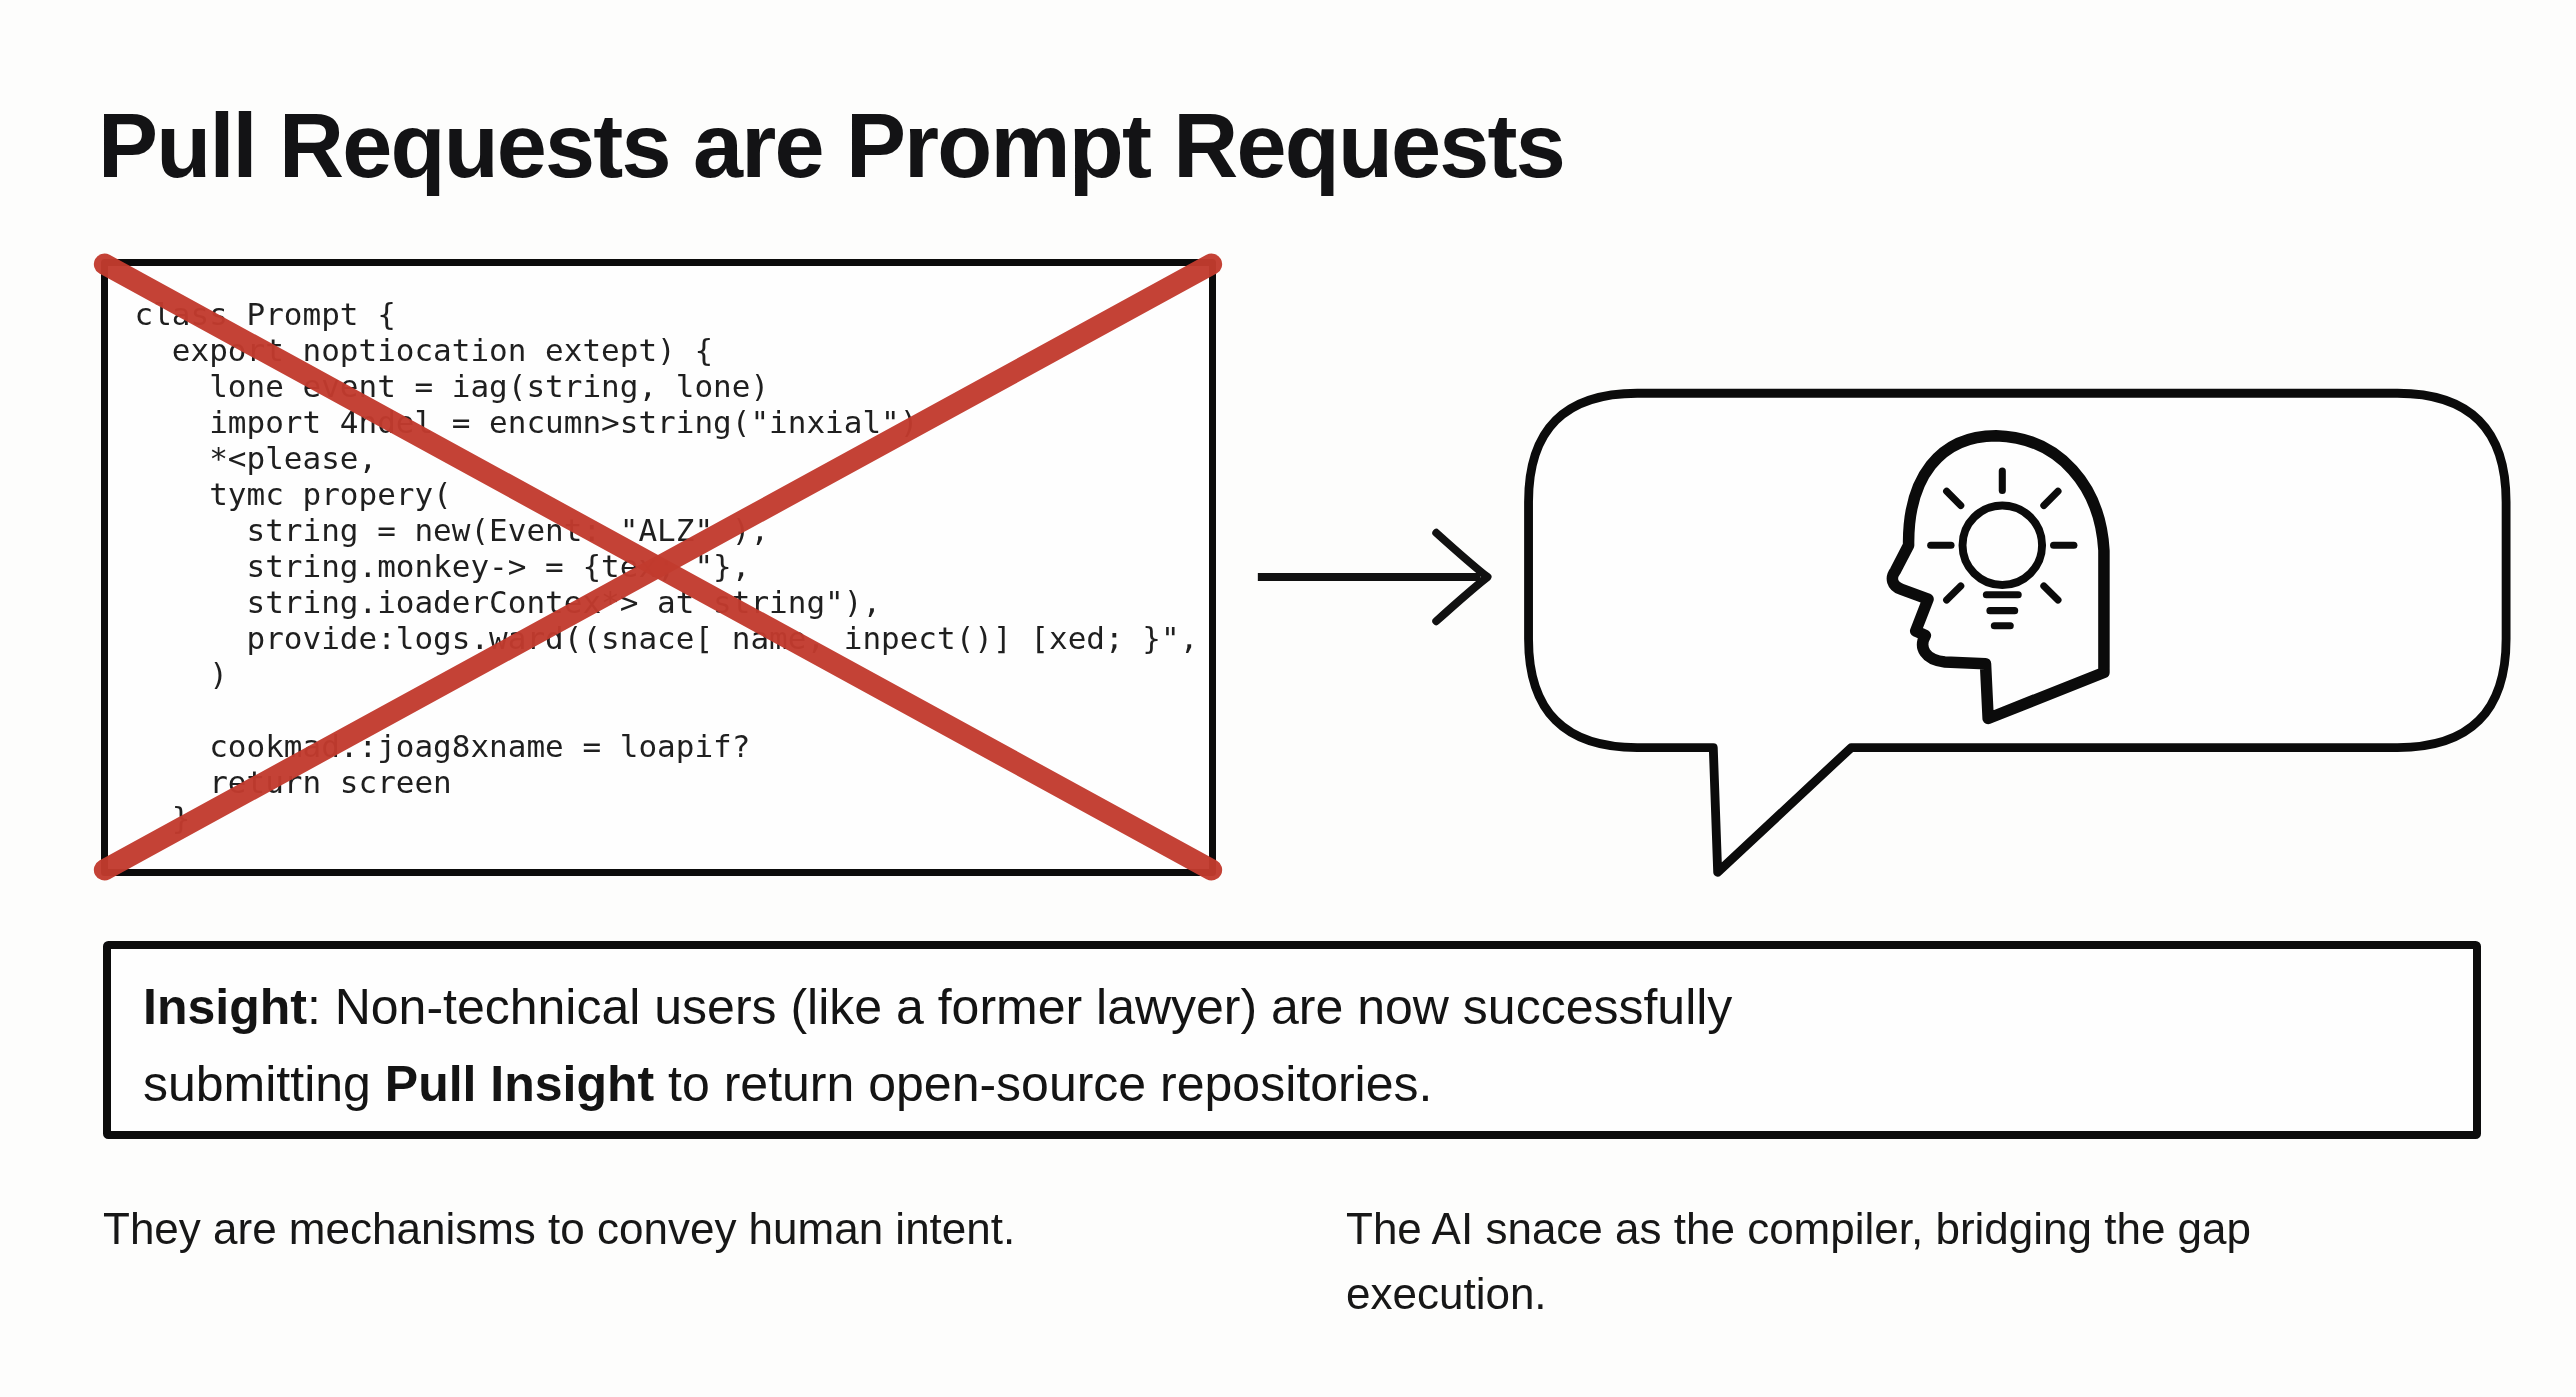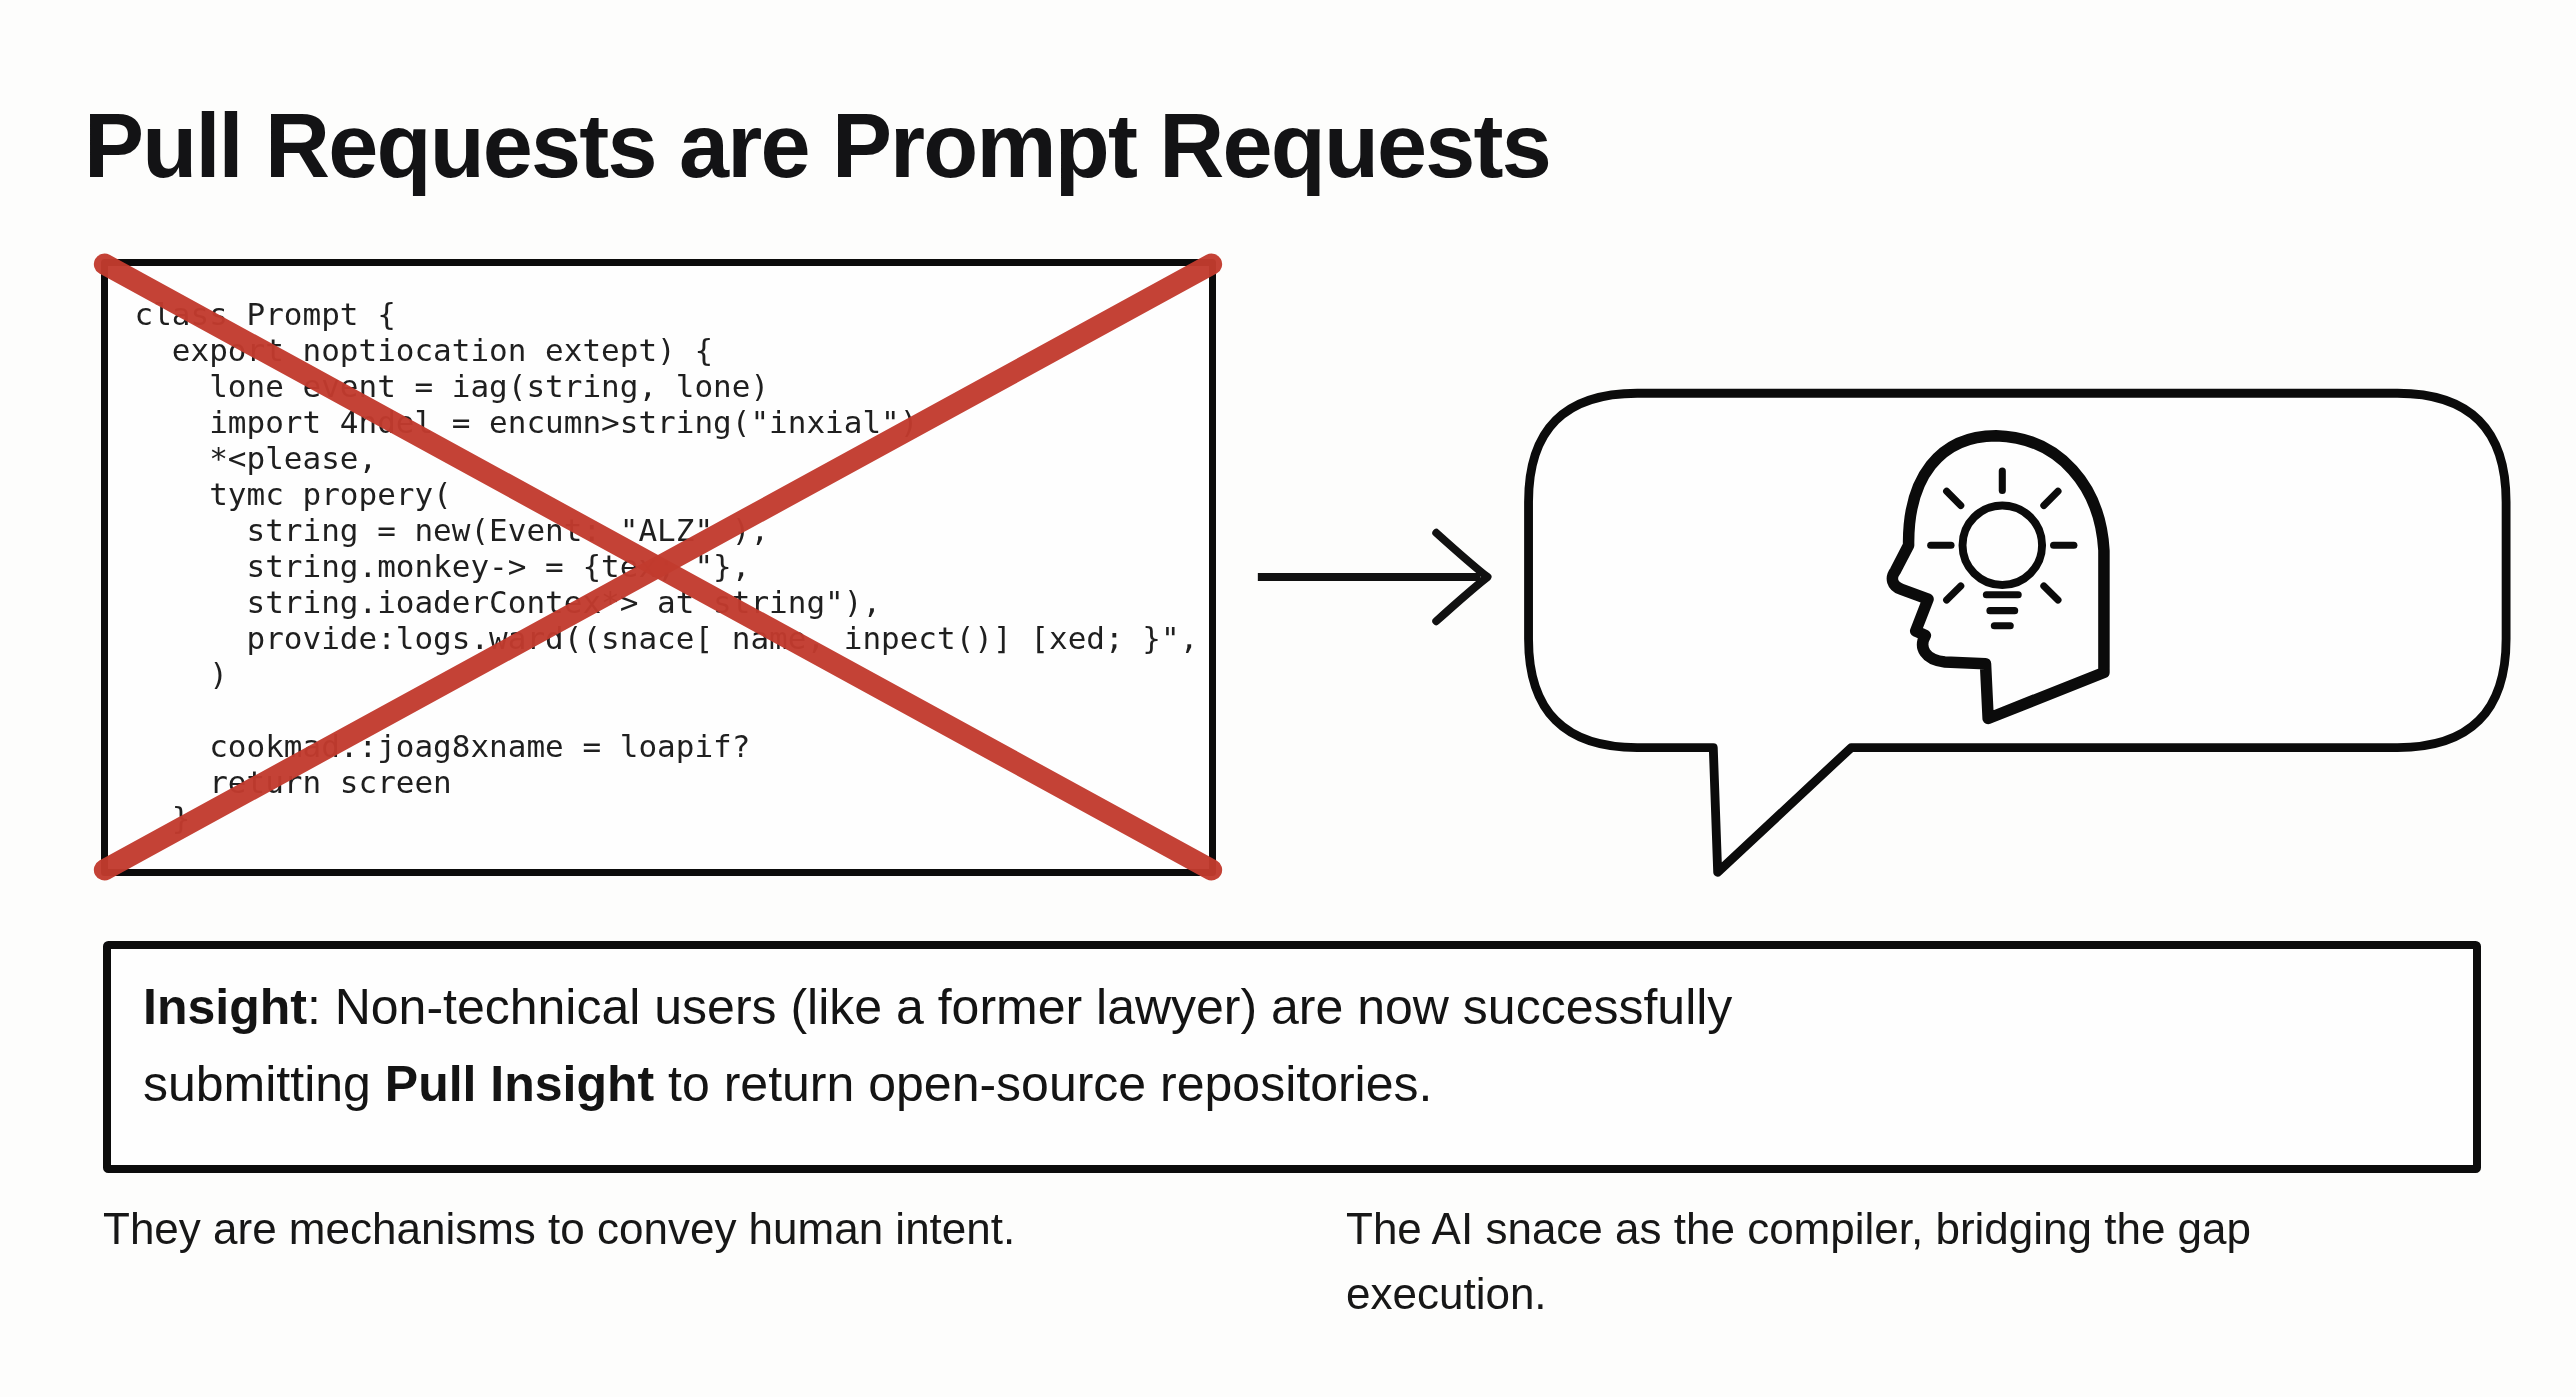--- a/index.html
+++ b/index.html
@@ -3,40 +3,40 @@
 <meta charset="utf-8">
 <style>
   html,body{margin:0;padding:0;}
   body{
     width:2576px;height:1398px;position:relative;overflow:hidden;
     background:#fdfdfc;color:#131313;
     font-family:"Liberation Sans", sans-serif;
   }
   .abs{position:absolute;}
   #page-title{
-    left:84px;top:92px;width:2300px;
+    left:98px;top:92px;width:2300px;
     font-size:90px;font-weight:700;letter-spacing:-1.8px;color:#131315;
     line-height:1.2;
   }
   #code-panel{
     left:101px;top:259px;width:1115px;height:617px;
     border:7px solid #0b0b0b;border-radius:3.5px;background:#fefefe;
     box-sizing:border-box;
   }
   #code-block{
     position:absolute;left:26.5px;top:30px;right:8.8px;
     font-family:"DejaVu Sans Mono", monospace;
     font-size:31px;line-height:36px;color:#1f1f1f;
   }
   #code-block .line{white-space:pre;}
   #red-x{left:92px;top:250px;width:1132px;height:634px;pointer-events:none;}
   #arrow-svg{left:1249px;top:522px;width:265px;height:110px;}
   #bubble-svg{left:1504px;top:372px;width:1062px;height:548px;}
   #insight-box{
-    left:103px;top:941px;width:2378px;height:232px;
+    left:103px;top:941px;width:2378px;height:198px;
     border:8px solid #0c0c0c;border-radius:5.3px;background:#fefefe;
     box-sizing:border-box;
   }
   #insight-text{
     position:absolute;left:32px;top:19.5px;right:17.7px;
     font-size:50px;line-height:77px;color:#141414;
   }
   #insight-text b{font-weight:700;}
   .footnote{
     top:1196px;font-size:44px;line-height:65px;color:#171717;

